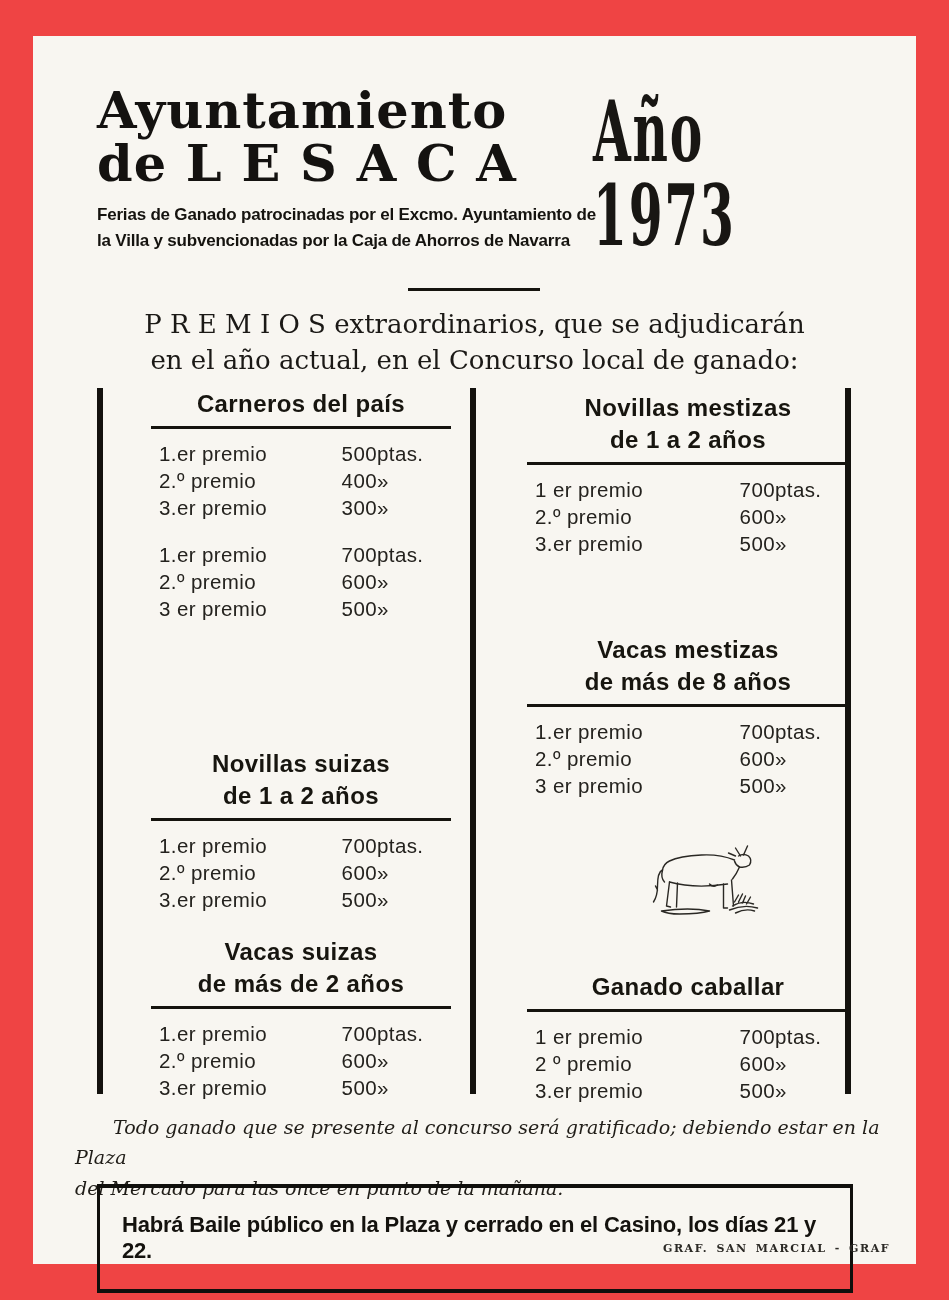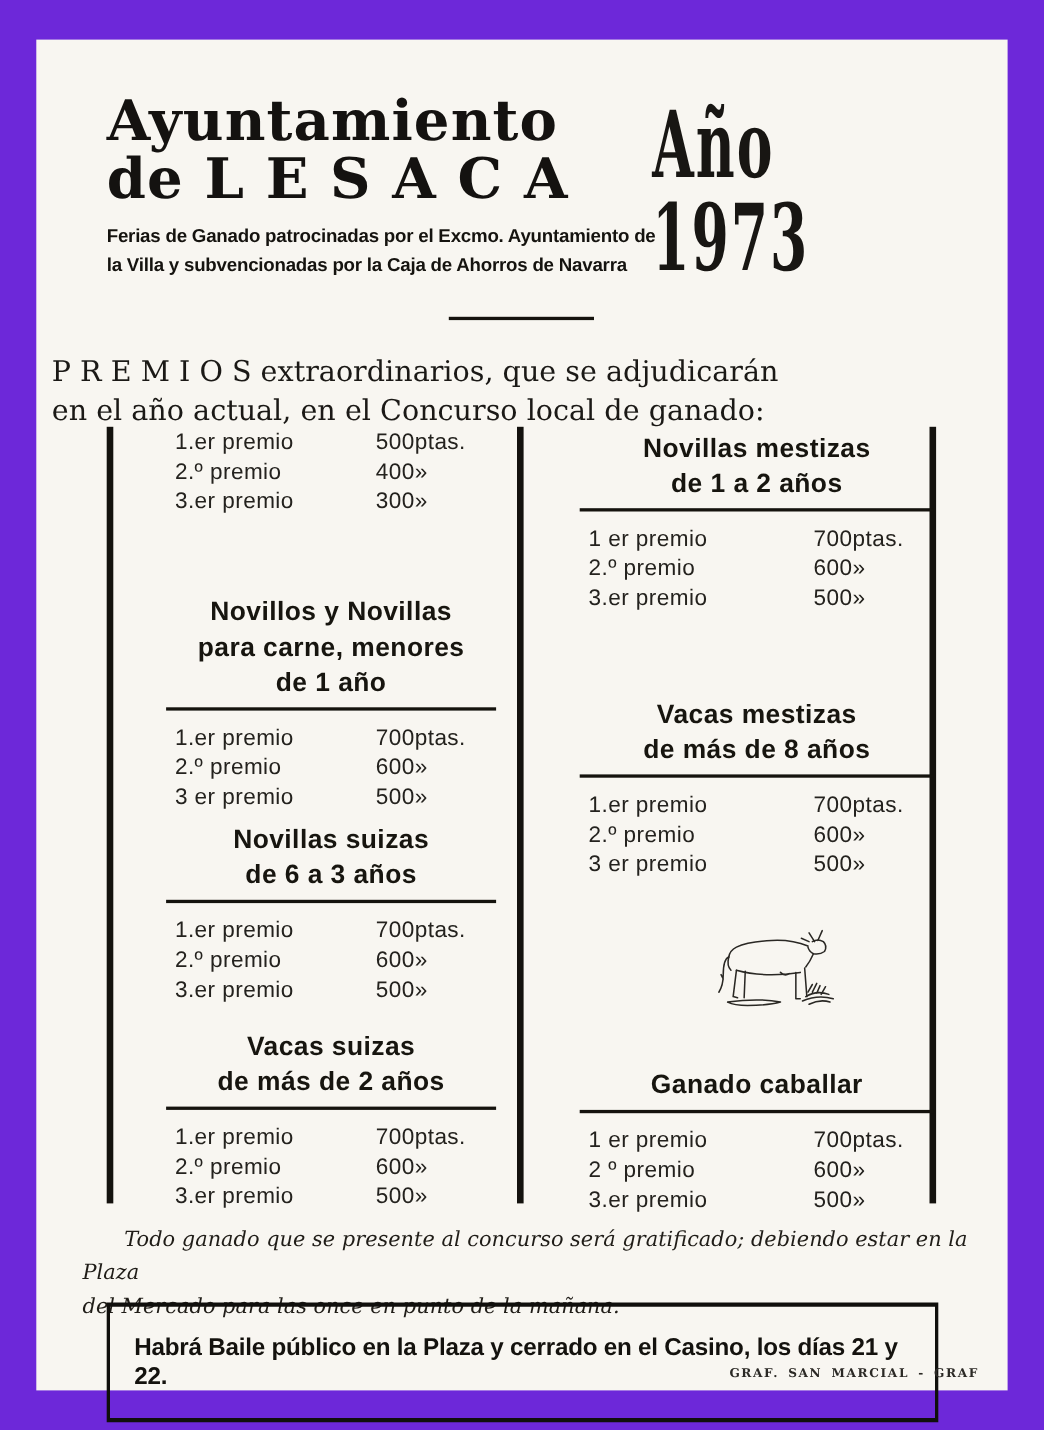--- a/index.html
+++ b/index.html
@@ -1,29 +1,29 @@
 <!DOCTYPE html>
 <html><head>
 <meta charset="utf-8">
 <style>
   html,body{margin:0;padding:0;}
   body{background:#0a0a09;font-family:"Liberation Sans",sans-serif;}
-  .frame{position:relative;width:949px;height:1300px;background:#6d28d9;overflow:hidden;}
+  .frame{position:relative;width:949px;height:1300px;background:#ef4444;overflow:hidden;}
   .sheet{position:absolute;left:33px;top:36px;width:883px;height:1228px;background:#f8f6f1;}
   .title{position:absolute;left:64px;top:48px;margin:0;
          font-family:"DejaVu Serif",serif;font-weight:bold;font-size:51px;line-height:1.04;
          letter-spacing:1px;color:#141210;white-space:pre-line;}
   .year{position:absolute;left:560px;top:54px;margin:0;
         font-family:"DejaVu Serif",serif;font-weight:bold;font-size:84px;line-height:1;
         letter-spacing:3px;color:#181613;transform:scaleX(.58);transform-origin:left top;}
   .subtitle{position:absolute;left:64px;top:166px;width:766px;margin:0;
             font-weight:bold;font-size:17px;line-height:1.55;letter-spacing:-.2px;
             color:#15130f;white-space:pre-line;}
   .midrule{position:absolute;left:375px;top:252px;width:132px;height:3px;background:#15130e;}
-  .intro{position:absolute;left:0;right:0;top:271px;margin:14px;
+  .intro{position:absolute;left:0;right:0;top:271px;margin:0;text-align:center;
          font-family:"DejaVu Serif",serif;font-size:26px;line-height:1.38;
          color:#1b1916;white-space:pre-line;}
   .vbar{position:absolute;top:352px;height:706px;width:6px;background:#14120e;}
   .vbar.b1{left:64px;}
   .vbar.b2{left:437px;}
   .vbar.b3{left:812px;}
   .sec{position:absolute;color:#17150f;}
   .sec-title{margin:0 0 11px 0;font-weight:bold;font-size:24px;line-height:1.33;
              text-align:center;white-space:pre-line;letter-spacing:.4px;
              padding-bottom:6px;border-bottom:3px solid #15130e;}
@@ -56,43 +56,41 @@
 la Villa y  subvencionadas por la  Caja de Ahorros de  Navarra</p>
     <div class="midrule"></div>
     <p class="intro">P R E M I O S  extraordinarios, que se adjudicarán
 en el año actual, en el Concurso local de ganado:</p>
 
     <div class="vbar b1"></div>
     <div class="vbar b2"></div>
     <div class="vbar b3"></div>
 
     <section class="sec" style="top:352px;left:118px;width:300px">
+      <h3 class="sec-title">Carneros del país</h3>
       <div>
         <div class="row">
           <span>1.er premio</span>
           <span class="val">500</span>
           <span class="unit">ptas.</span>
         </div>
         <div class="row">
           <span>2.º   premio</span>
           <span class="val">400</span>
           <span class="unit">»</span>
         </div>
         <div class="row">
           <span>3.er premio</span>
           <span class="val">300</span>
           <span class="unit">»</span>
         </div>
       </div>
     </section>
 
     <section class="sec" style="top:505px;left:118px;width:300px">
-      <h3 class="sec-title">Novillos  y  Novillas
-para carne, menores
-de 1 año</h3>
       <div>
         <div class="row">
           <span>1.er premio</span>
           <span class="val">700</span>
           <span class="unit">ptas.</span>
         </div>
         <div class="row">
           <span>2.º   premio</span>
           <span class="val">600</span>
           <span class="unit">»</span>
@@ -100,21 +98,21 @@
         <div class="row">
           <span>3 er premio</span>
           <span class="val">500</span>
           <span class="unit">»</span>
         </div>
       </div>
     </section>
 
     <section class="sec" style="top:712px;left:118px;width:300px">
       <h3 class="sec-title">Novillas  suizas
-de  6  a  3  años</h3>
+de  1  a  2  años</h3>
       <div>
         <div class="row">
           <span>1.er premio</span>
           <span class="val">700</span>
           <span class="unit">ptas.</span>
         </div>
         <div class="row">
           <span>2.º   premio</span>
           <span class="val">600</span>
           <span class="unit">»</span>

